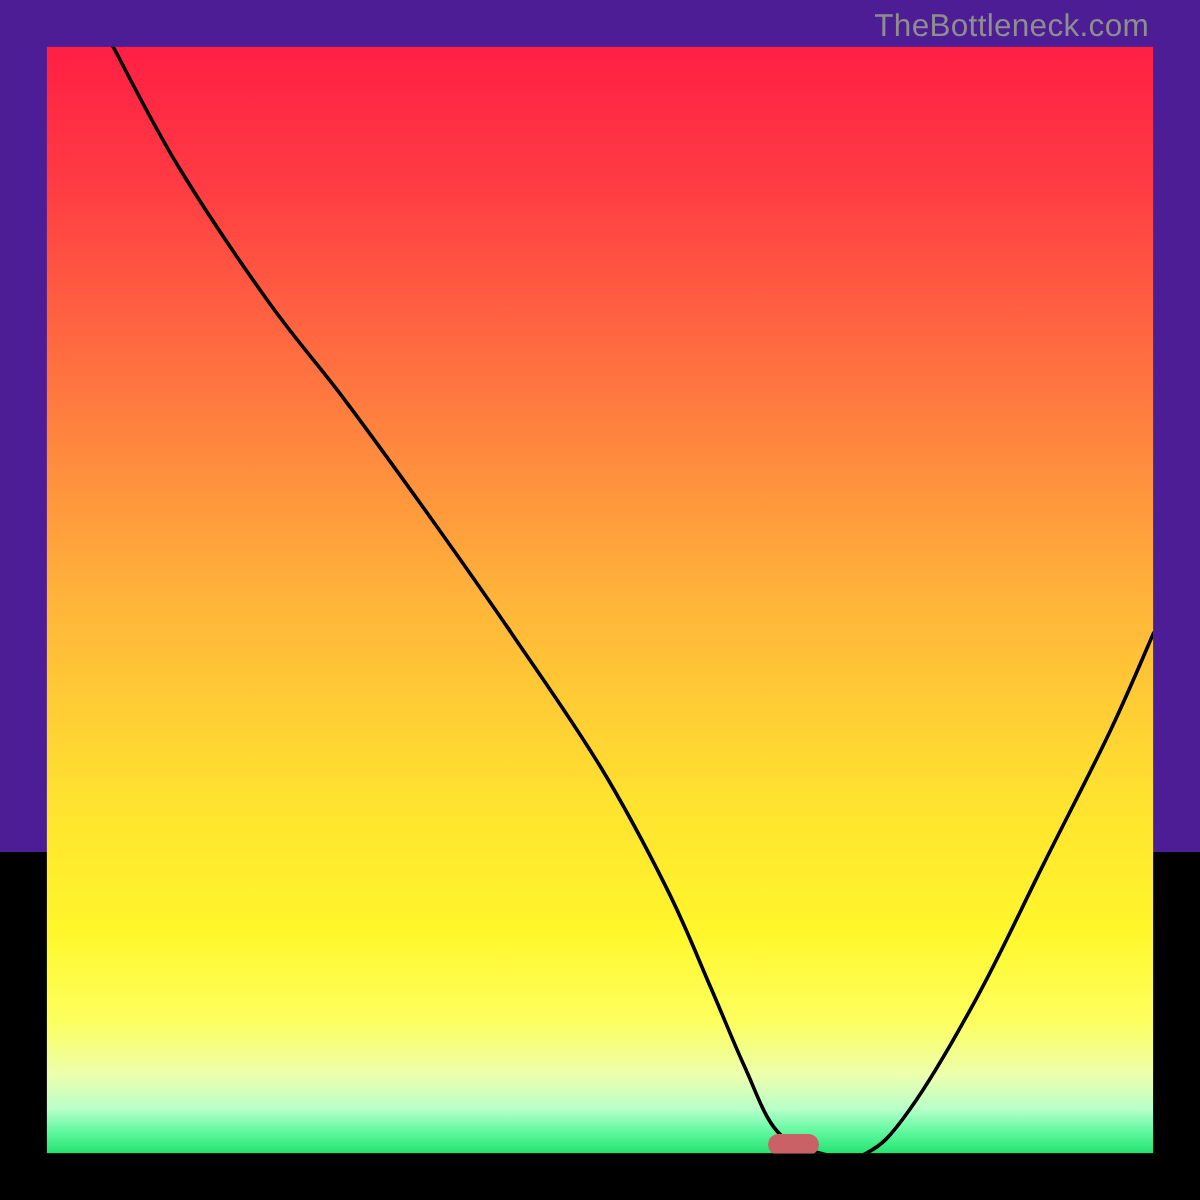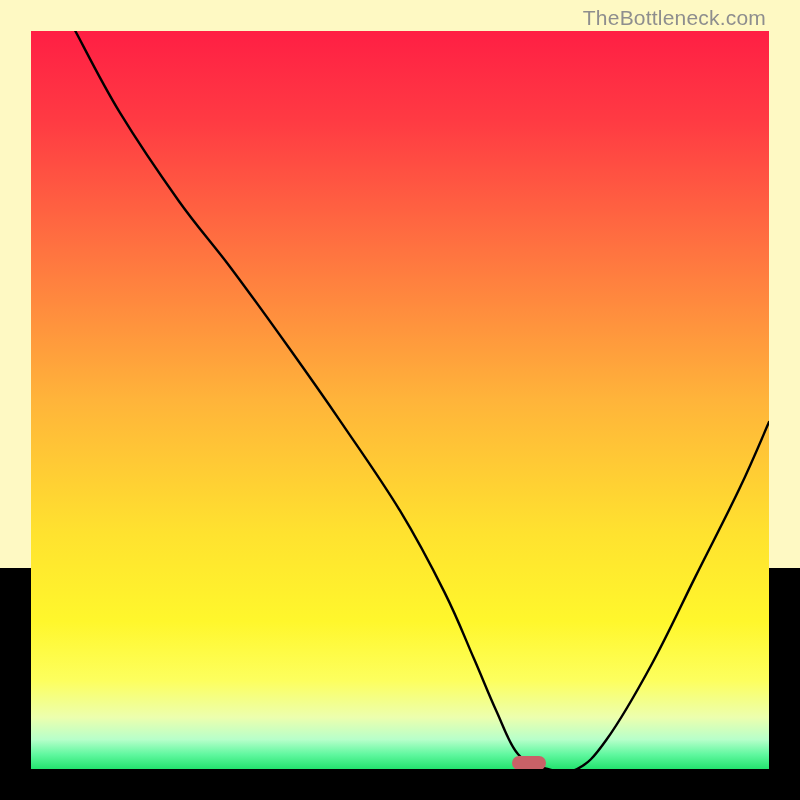--- a/index.html
+++ b/index.html
@@ -9,21 +9,21 @@
     height: 800px;
     background: #000;
     overflow: hidden;
   }
   .frame {
     position: absolute;
     left: 0;
     top: 0;
     width: 800px;
     height: 568px;
-    background: #fef9c3;
+    background: #4c1d95;
   }
   .plot {
     position: absolute;
     left: 31px;
     top: 31px;
     width: 738px;
     height: 738px;
     overflow: hidden;
   }
   .gradient {

